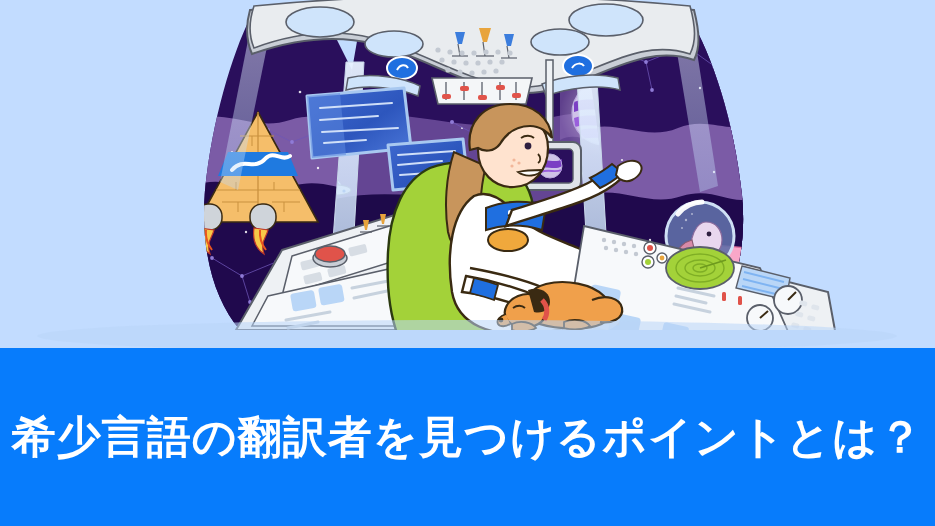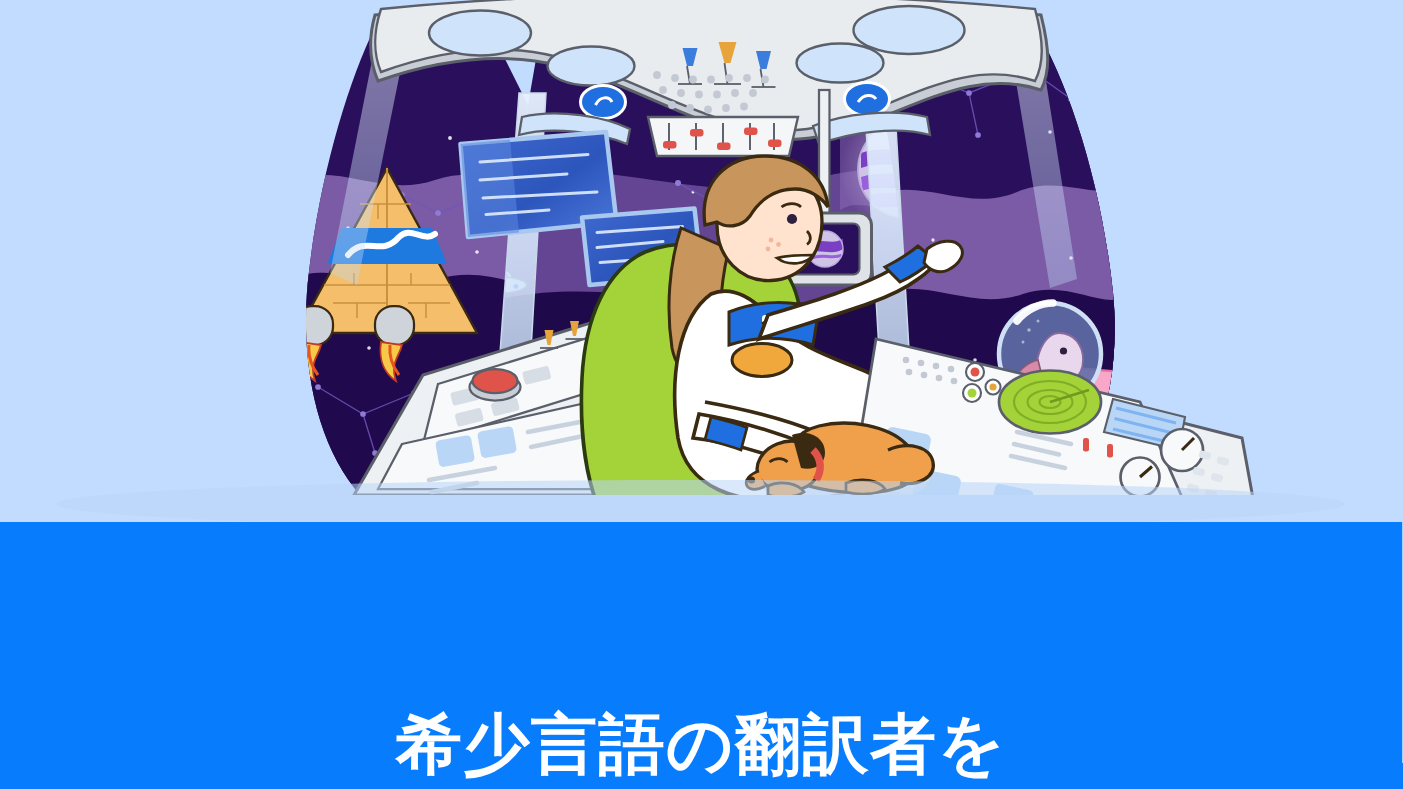--- a/index.html
+++ b/index.html
@@ -12,21 +12,21 @@
   #card{position:relative;width:935px;height:526px;overflow:hidden;background:#c2dcff;}
 
   
   #illustration{position:absolute;left:0;top:0;width:935px;height:348px;overflow:hidden;}
   #illustration svg{display:block;width:935px;height:348px;}
 
   
   #banner{
     position:absolute;left:0;top:348px;width:935px;height:178px;
     background:#077cfc;
-    display:flex;flex-direction:row;align-items:flex-end;justify-content:center;
+    display:flex;flex-direction:row;align-items:center;justify-content:center;
   }
   .title-line{
     color:#ffffff;
     font-size:44px;
     font-weight:bold;
     letter-spacing:1px;
     line-height:1.32;
     text-align:center;
     white-space:nowrap;
   }
@@ -573,15 +573,16 @@
         <path d="M564,322 C574,318 586,320 590,326 C584,330 572,330 564,328 Z" fill="#f0a04b" stroke="#3a2a12" stroke-width="1.8"></path>
       </g>
 
       <path d="M0,330 L935,330 L935,348 L0,348 Z" fill="#c2dcff"></path>
       <ellipse cx="467" cy="336" rx="430" ry="16" fill="#b9d6f7" opacity="0.55"></ellipse>
     </svg>
   </div>
 
   <div id="banner">
     <div class="title-line">希少言語の翻訳者を</div>
+    <div class="title-line">見つけるポイントとは？</div>
   </div>
 
 </div>
 
 </body></html>

